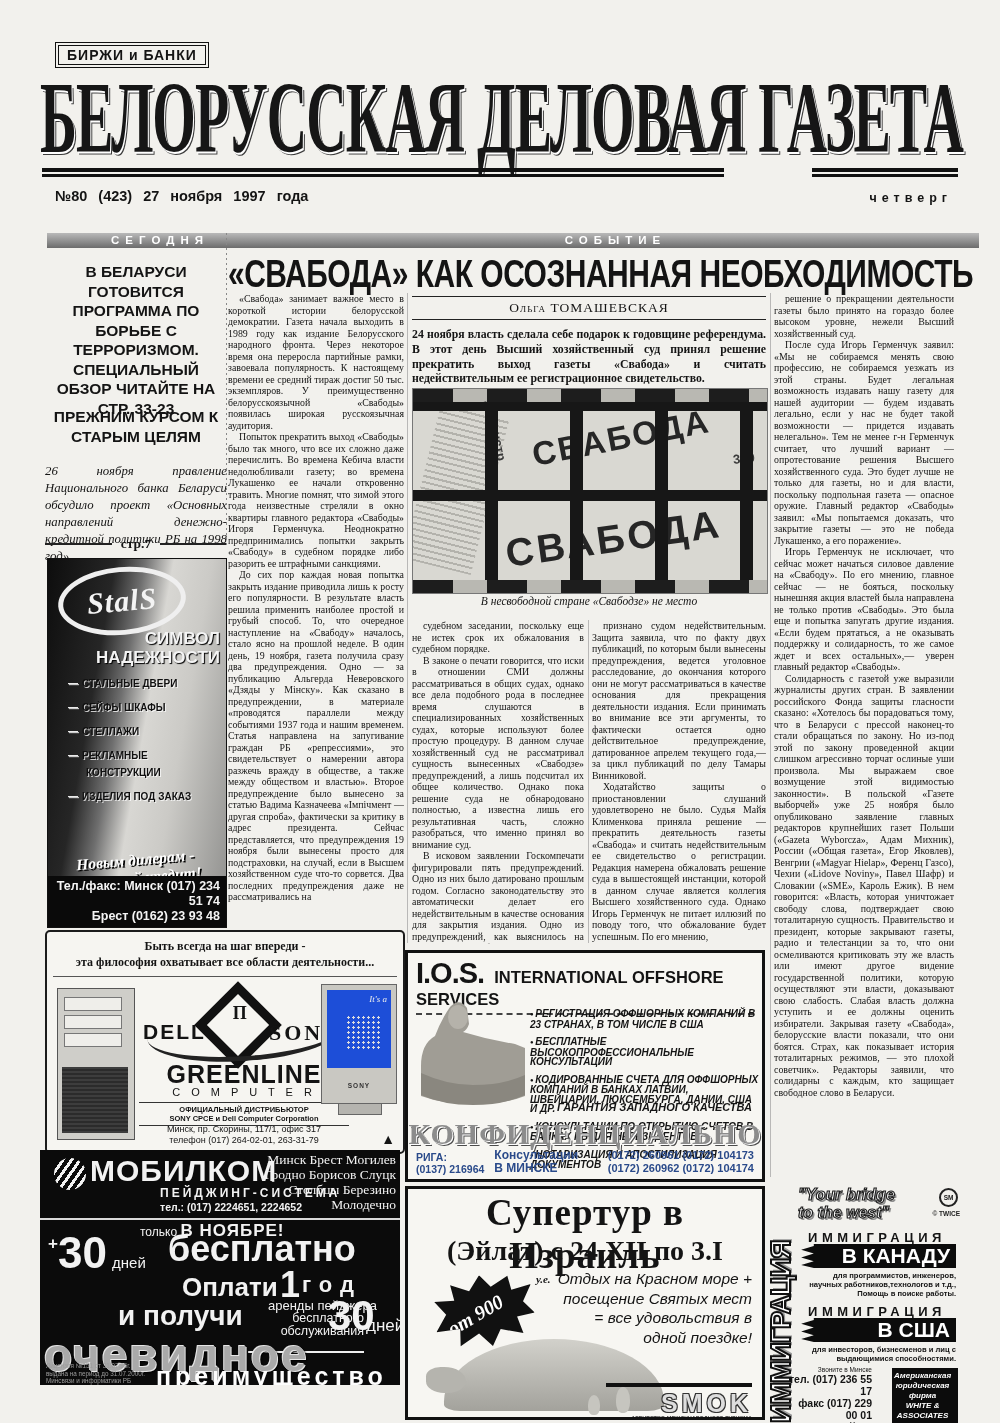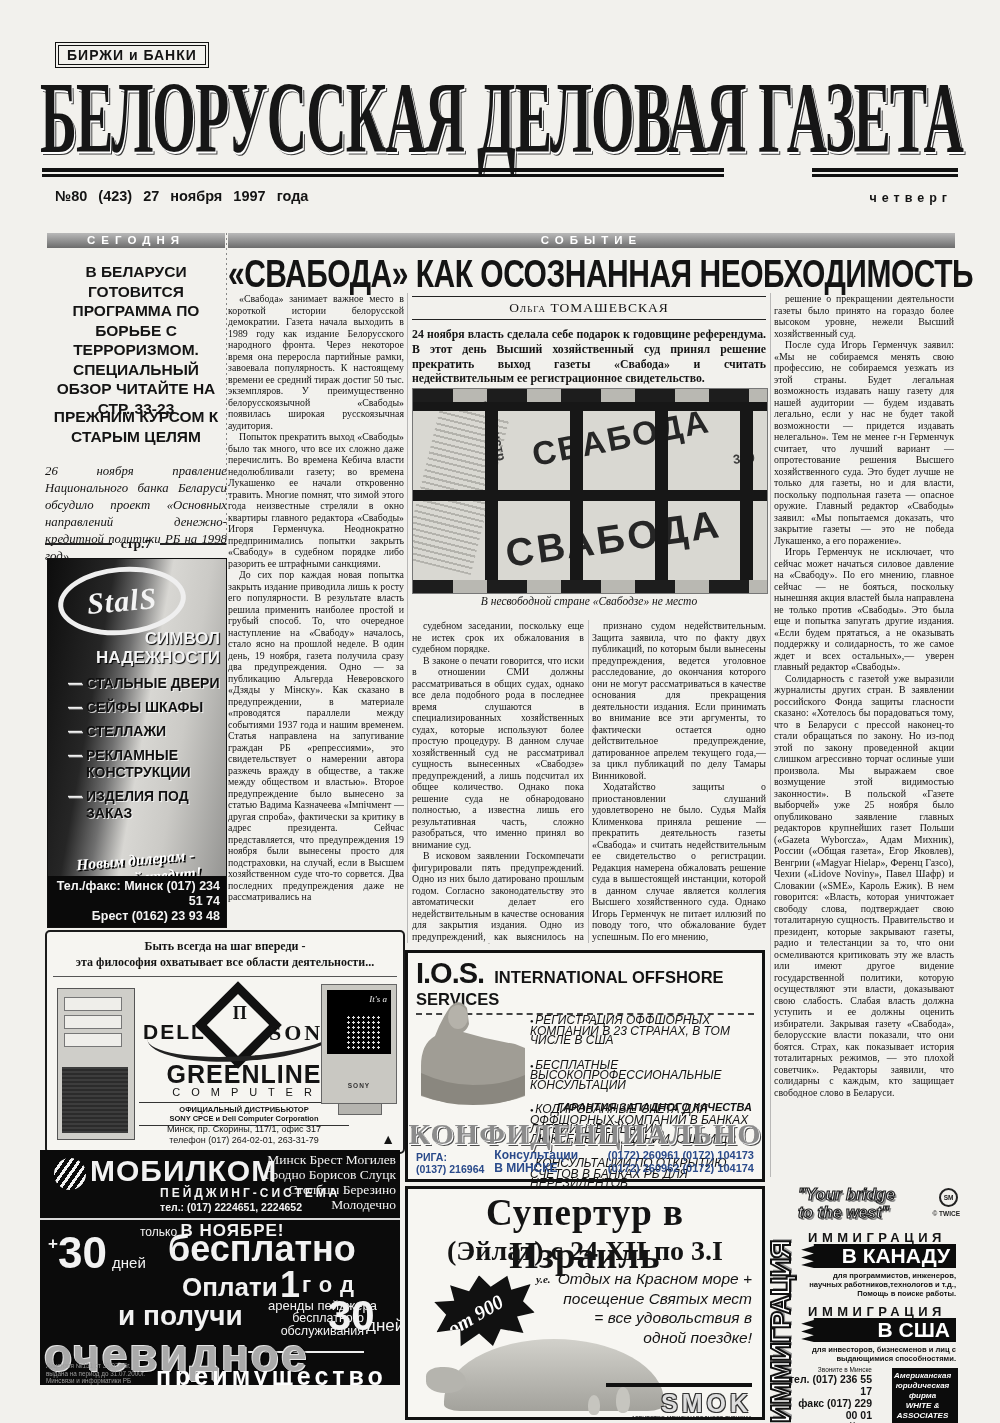--- a/index.html
+++ b/index.html
@@ -21,21 +21,21 @@
       letter-spacing:-1px;transform:scaleY(1.8);transform-origin:top center;text-align:center;
       color:#161616;text-shadow:1px 1px 0 #fff,2px 2px 0 #3c3c3c;}
   .mast-rule{top:168px;height:10px;
       background:linear-gradient(#111 0 4px,transparent 4px 6px,#111 6px 9px,transparent 9px);}
   .dateline-l{left:55px;top:188px;font-size:14.5px;word-spacing:7px;}
   .dateline-r{right:48px;top:191px;font-size:12.5px;letter-spacing:5px;}
 
   
   .gbar{height:15px;background:linear-gradient(180deg,#b9b9b9,#6c6c6c);color:#fff;
         font-size:11.5px;font-weight:bold;letter-spacing:6px;text-align:center;line-height:15px;
-        font-family:"Liberation Sans",sans-serif;}
+        font-family:"Liberation Sans",sans-serif;padding-left:24px;}
 
   
   .today-item{left:45px;width:182px;font-size:15.5px;line-height:19.5px;}
   .today-note{left:45px;width:182px;font-size:12.8px;line-height:17px;}
   .pageref{left:45px;width:182px;display:flex;align-items:center;gap:9px;}
   .pageref .ln{flex:1;height:1.5px;background:#222;}
   .pageref .pg{font-size:13.5px;font-weight:bold;}
 
   
   .headline{left:228px;top:252px;width:727px;font-size:30px;font-weight:bold;white-space:nowrap;
@@ -63,21 +63,21 @@
 
   
   .stals{left:47px;top:558px;width:178px;height:368px;border:1px solid #111;color:#f4f4f4;
       background:linear-gradient(100deg,#0d0d0d 0%,#262626 28%,#6f6f6f 40%,#d8d7d3 52%,#cbcac6 68%,#8e8e8c 100%);}
   .stals-oval{position:absolute;left:10px;top:8px;width:118px;height:58px;border:5px solid #efefef;
       border-radius:50%;display:flex;align-items:center;justify-content:center;transform:rotate(-5deg);}
   .stals-logo{font-size:30px;font-weight:bold;font-style:italic;color:#f4f4f4;letter-spacing:1px;}
   .stals-slogan{position:absolute;right:6px;top:70px;text-align:right;font-size:17px;line-height:19px;
       font-weight:bold;font-family:"Liberation Sans",sans-serif;text-shadow:1px 1px 1px #000;}
   .stals-items{position:absolute;left:38px;top:116px;width:135px;}
-  .stals-items div{font-family:"Liberation Sans",sans-serif;font-weight:bold;font-size:14px;
+  .stals-items div{font-family:"Liberation Sans",sans-serif;font-weight:bold;font-size:10px;
       line-height:17px;margin-bottom:7px;color:#101010;text-shadow:1px 1px 0 rgba(255,255,255,.75);}
   .stals-items div::before{content:"—";margin-left:-18px;margin-right:4px;color:#f0f0f0;}
   .stals-promo{position:absolute;left:8px;top:292px;width:160px;font-size:15.5px;line-height:18px;
       font-weight:bold;font-style:italic;color:#fff;text-align:center;transform:rotate(-5deg);
       text-shadow:1.5px 1.5px 0 #000;}
   .stals-phone{position:absolute;left:0;bottom:0;width:100%;background:#0a0a0a;color:#f4f4f4;
       font-family:"Liberation Sans",sans-serif;font-weight:bold;font-size:12.5px;line-height:15px;
       text-align:right;padding:3px 6px;box-sizing:border-box;}
 
   
@@ -105,21 +105,21 @@
       font-weight:bold;letter-spacing:1px;font-family:"Liberation Sans",sans-serif;}
   .gl-sub{position:absolute;left:92px;top:154px;width:210px;text-align:center;font-size:11px;
       letter-spacing:4px;font-family:"Liberation Sans",sans-serif;}
   .gl-dist{position:absolute;left:92px;top:170px;width:210px;text-align:center;font-size:7.5px;
       line-height:9px;font-weight:bold;font-family:"Liberation Sans",sans-serif;border-top:1px solid #333;
       border-bottom:1px solid #333;padding:2px 0;}
   .gl-addr{position:absolute;left:92px;top:192px;width:210px;text-align:center;font-size:9px;
       line-height:11px;font-family:"Liberation Sans",sans-serif;}
   .monitor{position:absolute;right:6px;top:52px;width:74px;height:118px;background:#c9c8c2;
       border:1px solid #666;}
-  .screen{position:absolute;left:5px;top:5px;right:5px;height:64px;background:#000000;color:#eee;
+  .screen{position:absolute;left:5px;top:5px;right:5px;height:78px;background:#1d4ed8;color:#eee;
       font-size:9px;font-style:italic;padding:4px;box-sizing:border-box;text-align:right;}
   .dots{position:absolute;left:24px;top:30px;width:34px;height:34px;
       background-image:radial-gradient(#ddd 1px,transparent 1.3px);background-size:5px 5px;}
   .mon-brand{position:absolute;left:0;bottom:14px;width:100%;text-align:center;font-size:6.5px;
       letter-spacing:1px;color:#333;}
   .mon-stand{position:absolute;left:16px;bottom:-12px;width:42px;height:10px;background:#b5b4af;
       border:1px solid #666;}
   .green-arrow{position:absolute;right:8px;bottom:4px;font-size:14px;}
 
   
@@ -154,21 +154,21 @@
       color:#fdfdfd;}
   .mob-lic{position:absolute;left:6px;top:212px;width:100px;font-size:6.3px;line-height:7.5px;color:#9d9d9d;}
 
   
   .ios{left:405px;top:950px;width:360px;height:232px;background:#f7f6f2;border:3px solid #111;
       box-sizing:border-box;}
   .ios-head{position:absolute;left:8px;top:4px;right:8px;border-bottom:2px dashed #444;padding-bottom:4px;}
   .ios-abbr{font-size:29px;font-weight:bold;font-family:"Liberation Sans",sans-serif;letter-spacing:-1px;}
   .ios-title{font-size:16.5px;font-weight:bold;font-family:"Liberation Sans",sans-serif;margin-left:6px;}
   .ios-bullets{position:absolute;left:122px;top:48px;width:230px;}
-  .ios-bullets p{margin:15px 0 3px;font-size:12px;line-height:9.5px;font-weight:normal;font-style:italic;
+  .ios-bullets p{margin:8px 0 3px;font-size:10px;line-height:9.5px;font-weight:bold;font-style:italic;
       font-family:"Liberation Sans",sans-serif;}
   .ios-bullets p::before{content:"● ";font-size:6px;vertical-align:1px;}
   .ios-guar{position:absolute;right:10px;top:148px;font-size:11px;font-weight:bold;font-style:italic;
       font-family:"Liberation Sans",sans-serif;}
   .ios-big{position:absolute;left:0;top:164px;width:100%;text-align:center;font-size:30px;
       font-weight:bold;letter-spacing:1px;color:#8c8c8c;
       text-shadow:1px 1px 0 #fff,2px 2px 0 #4c4c4c;}
   .ios-foot{position:absolute;left:8px;bottom:4px;right:8px;display:flex;gap:10px;align-items:flex-end;
       font-family:"Liberation Sans",sans-serif;font-weight:bold;}
   .ios-riga{font-size:10.5px;line-height:12px;color:#2a4a8a;}

